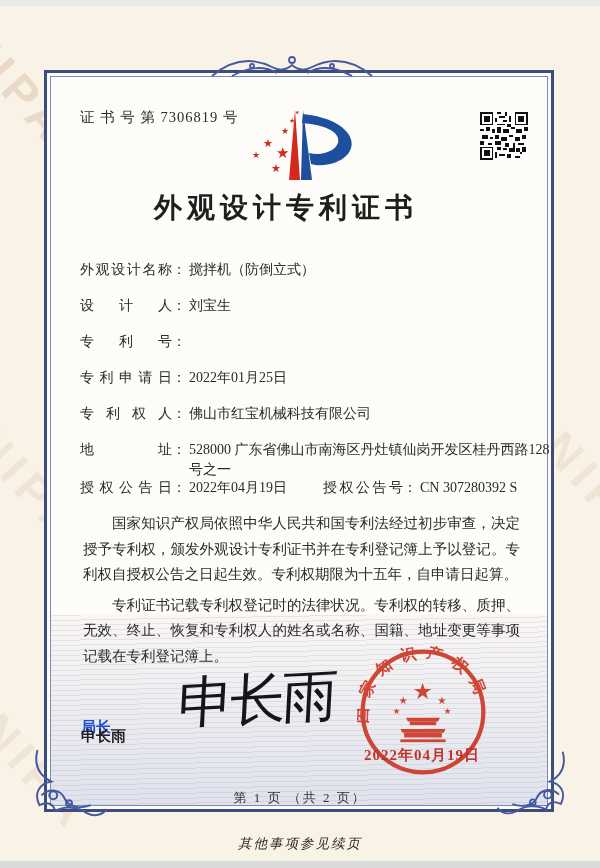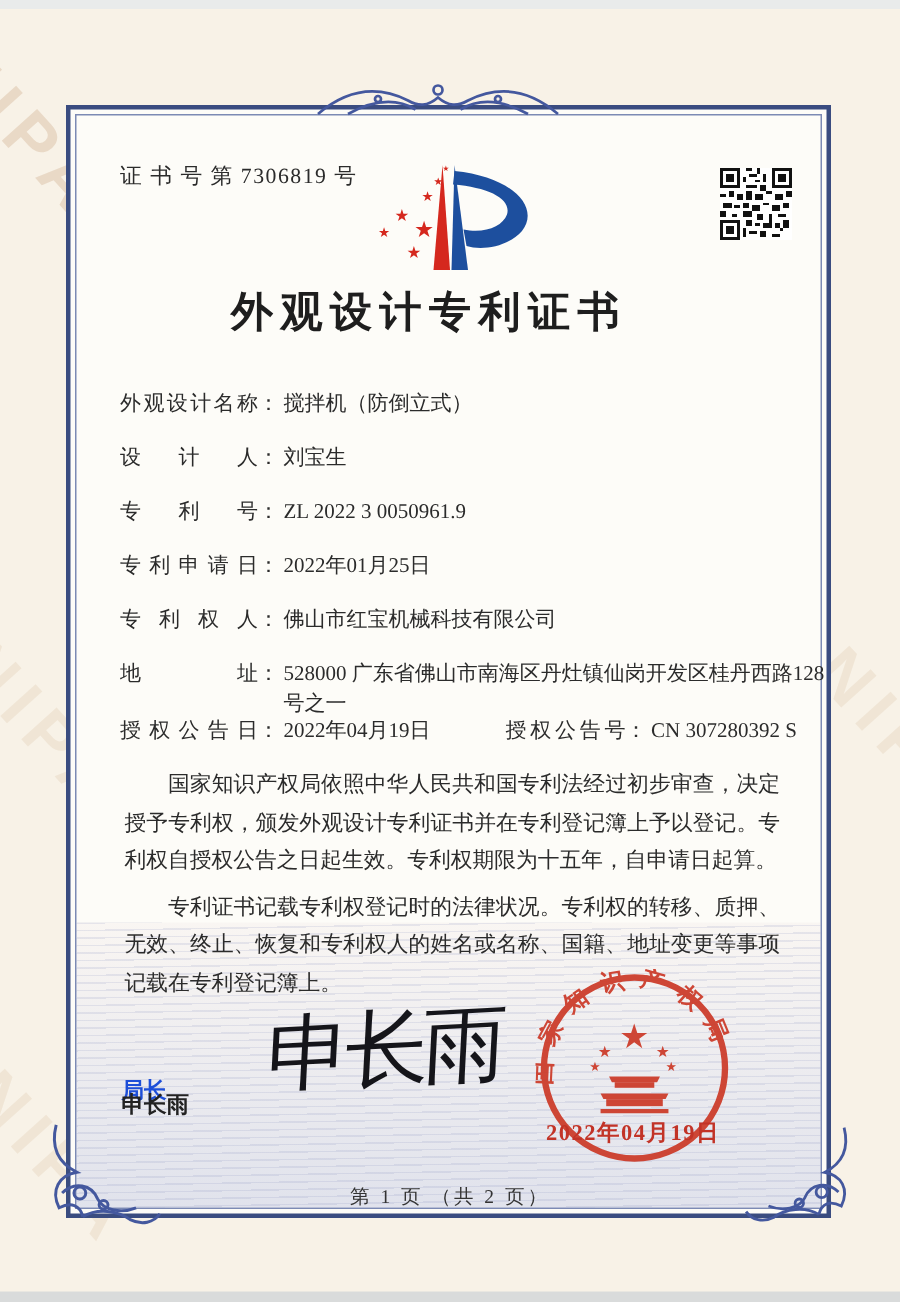--- a/index.html
+++ b/index.html
@@ -37,21 +37,21 @@
 
   .title{position:absolute;left:0;top:189px;width:572px;text-align:center;
          font-size:28px;font-weight:700;letter-spacing:5px;color:#1e1e1e;}
 
   .row{position:absolute;left:80px;display:flex;font-size:14px;color:#2b2b2b;line-height:20px;}
   .lbl{width:92px;text-align:justify;text-align-last:justify;}
   .colon{width:17px;}
   .val{max-width:372px;}
   .r1{top:260px}.r2{top:296px}.r3{top:332px}.r4{top:368px}.r5{top:404px}.r6{top:440px}
   .r7{top:478px}
-  .pair2{margin-left:36px;display:flex;}
+  .pair2{margin-left:22px;display:flex;}
   .pair2 .lbl{width:80px;}
 
   .paras{position:absolute;left:78px;top:506px;width:447px;font-size:14.5px;
          line-height:25.5px;text-align:justify;color:#2b2b2b;}
   .paras p{margin:5px;text-indent:2em;}
 
   .director-label{position:absolute;left:81px;top:718px;font-size:15px;font-weight:600;color:#1d4ed8;}
   .director-name{position:absolute;left:81px;top:727px;font-size:15px;font-weight:600;color:#222;}
   .signature{position:absolute;left:178px;top:662px;width:180px;font-size:56px;color:#15151a;
              transform:rotate(-3deg) skewX(-6deg);letter-spacing:-4px;white-space:nowrap;}
@@ -178,21 +178,20 @@
         <span class="val">搅拌机（防倒立式）</span>
     </div>
     <div class="row r2">
       <span class="lbl">设计人</span>
         <span class="colon">：</span>
         <span class="val">刘宝生</span>
     </div>
     <div class="row r3">
       <span class="lbl">专利号</span>
         <span class="colon">：</span>
-        <span class="val">ZL 2022 3 0050961.9</span>
     </div>
     <div class="row r4">
       <span class="lbl">专利申请日</span>
         <span class="colon">：</span>
         <span class="val">2022年01月25日</span>
     </div>
     <div class="row r5">
       <span class="lbl">专利权人</span>
         <span class="colon">：</span>
         <span class="val">佛山市红宝机械科技有限公司</span>
@@ -256,15 +255,16 @@
       <g stroke="#44589e" fill="none" stroke-width="2">
         <path d="M6,4 C2,20 8,30 20,36 C8,38 2,48 8,60 C16,56 22,58 24,66"></path>
         <path d="M10,50 C18,42 30,44 34,54 C38,62 50,64 60,60"></path>
         <path d="M24,66 C34,60 48,62 56,68 C64,72 72,70 76,64"></path>
         <circle cx="22" cy="50" r="4"></circle>
         <circle cx="38" cy="58" r="3"></circle>
       </g>
     </svg>
 
     <div class="page-info">第 1 页 （共 2 页）</div>
+    <div class="continuation">其他事项参见续页</div>
 
   </div>
 </div>
 
 </body></html>

